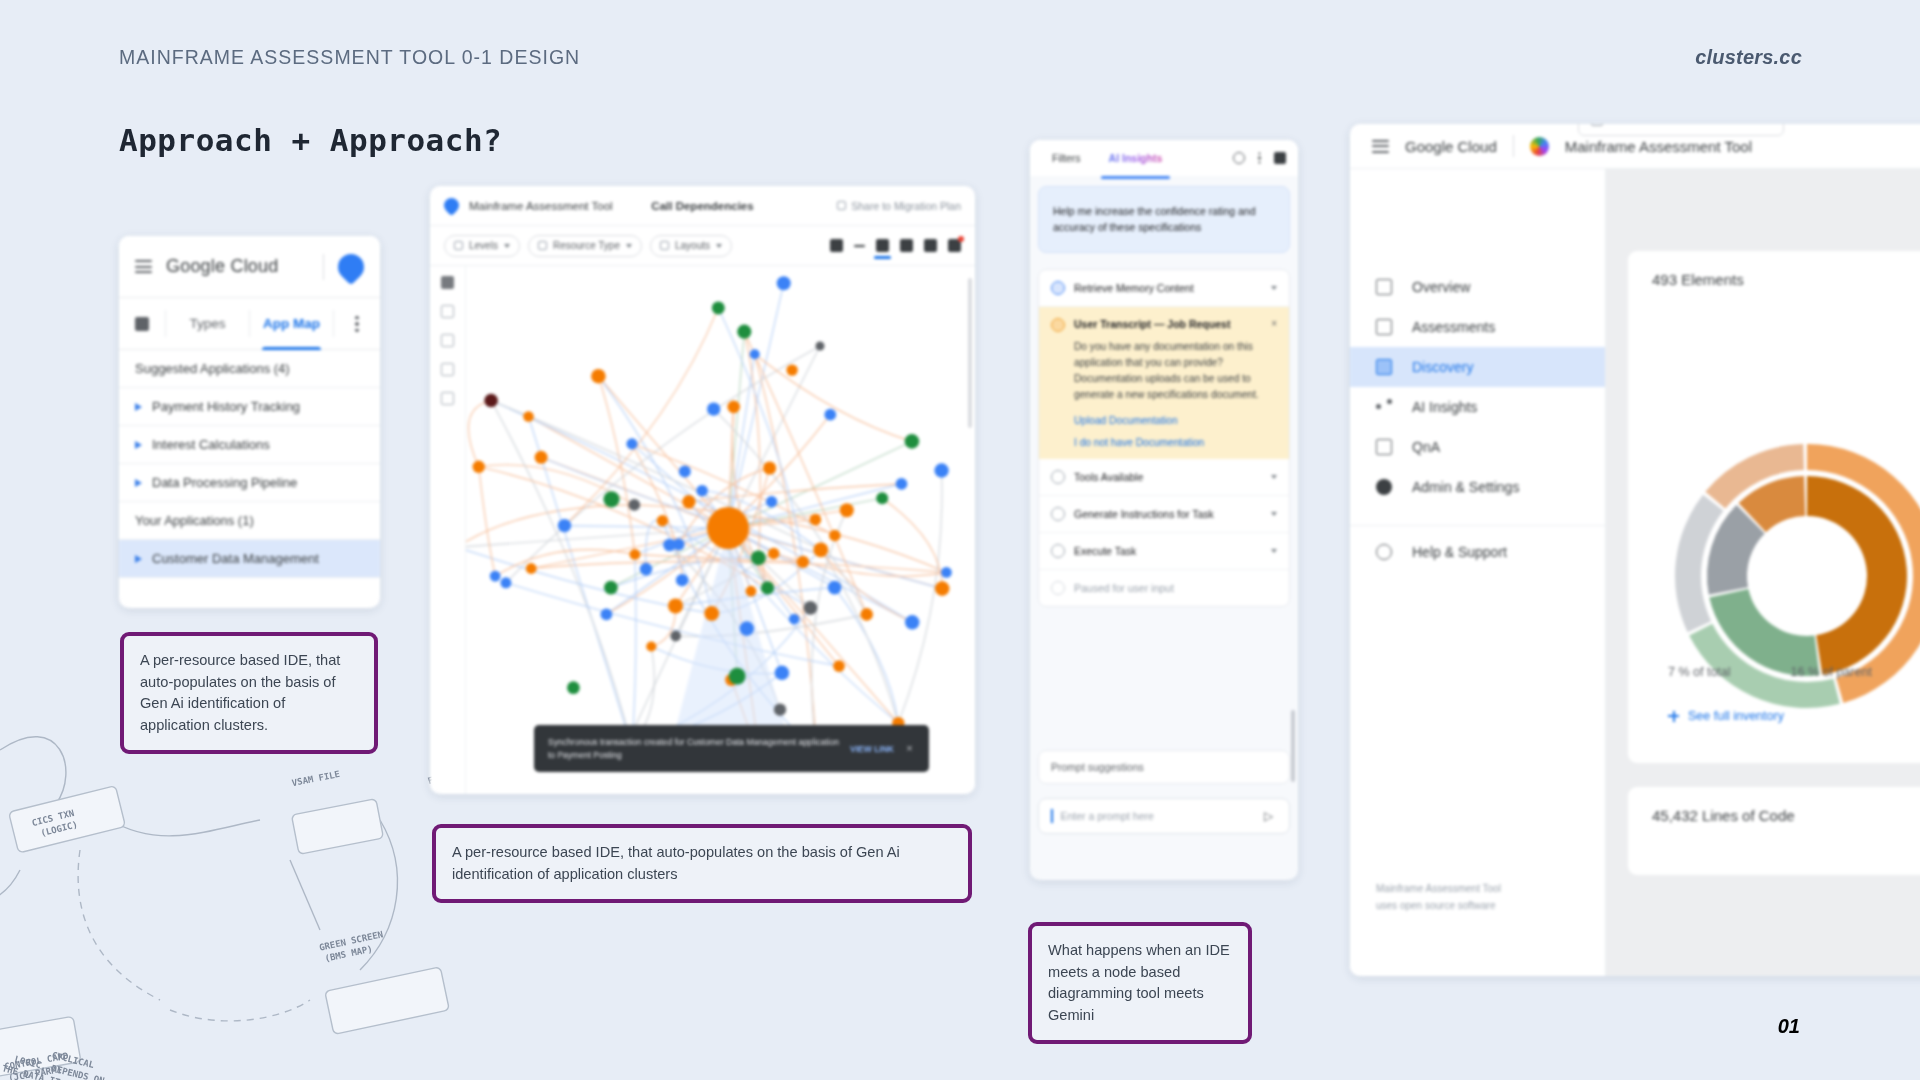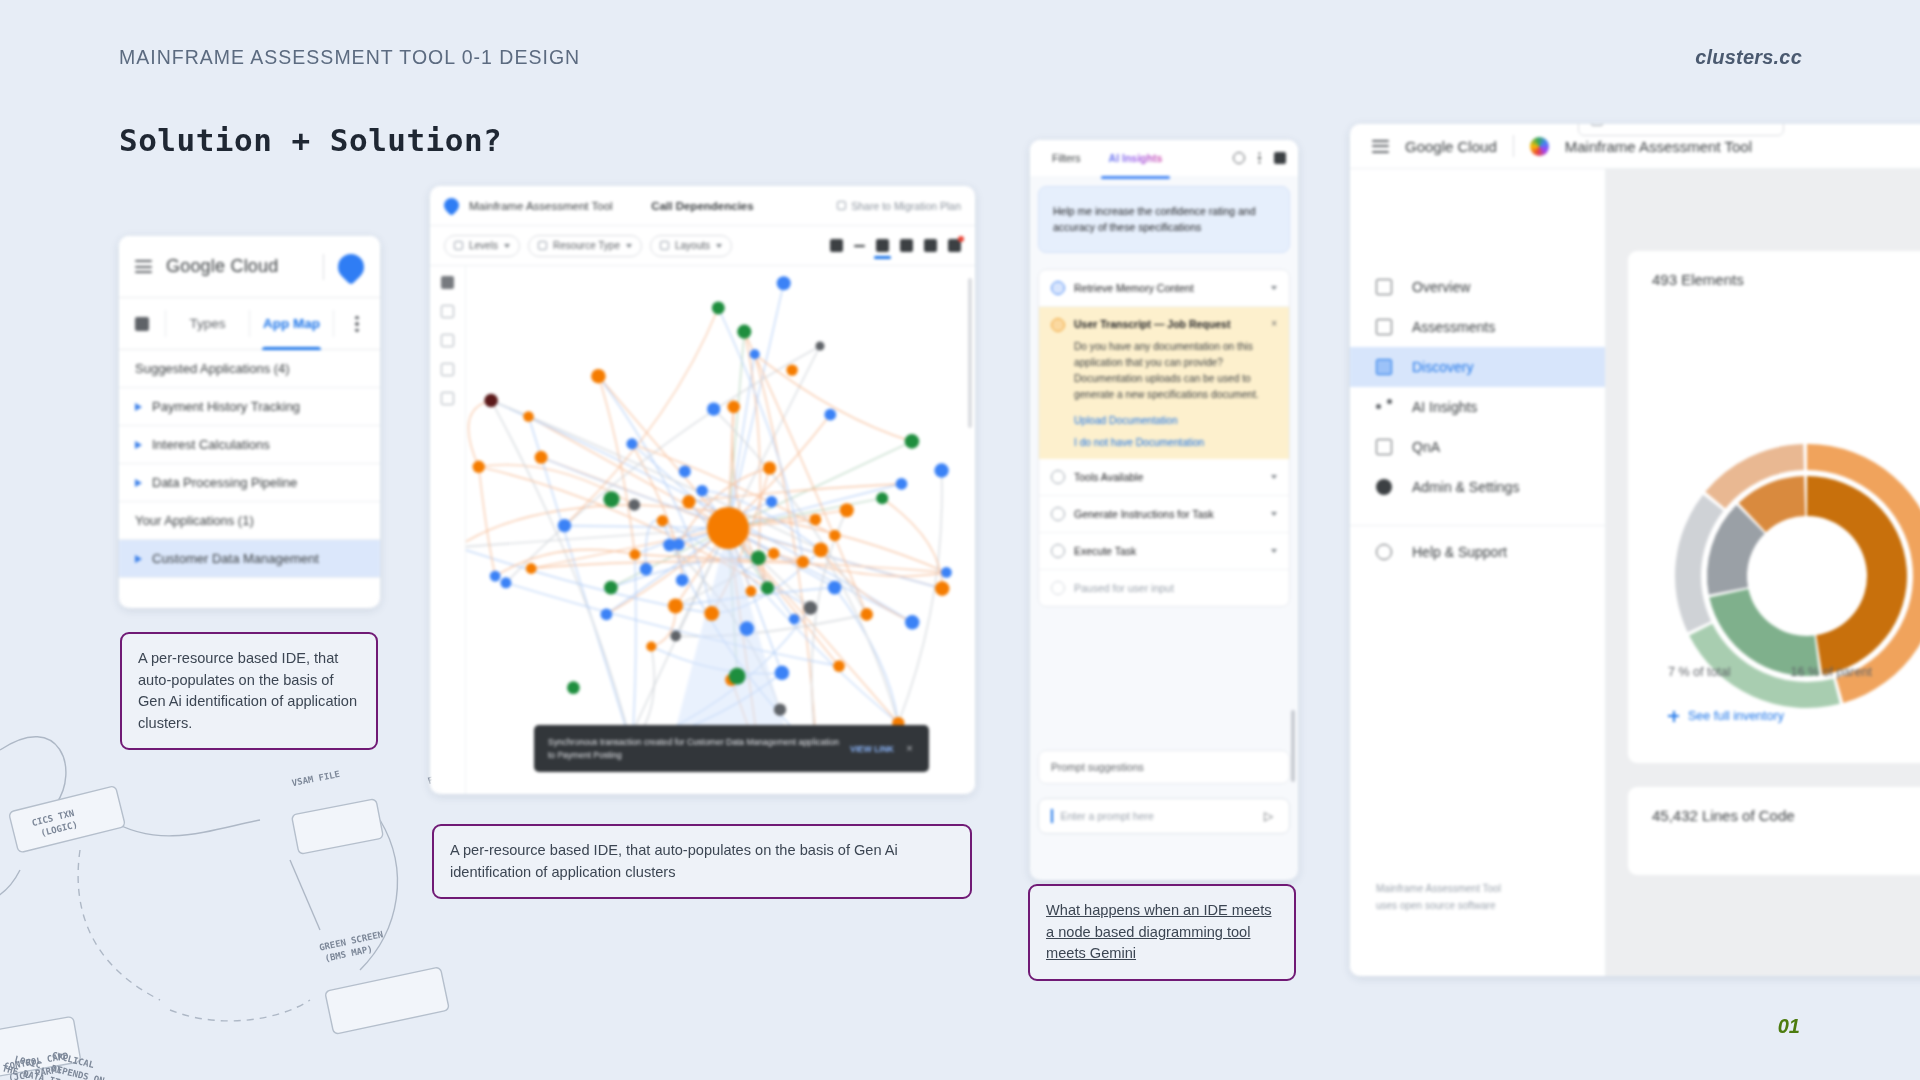--- a/index.html
+++ b/index.html
@@ -22,21 +22,21 @@
     font-size: 20px; font-style: italic; font-weight: 700;
     color: #4b5a70; letter-spacing: 0.2px;
   }
   #slide-title {
     position: absolute; left: 119px; top: 122px;
     font-family: "DejaVu Sans Mono", "Liberation Mono", monospace;
     font-size: 31px; font-weight: 700; color: #1f2733; letter-spacing: 0.5px;
   }
   #page-num {
     position: absolute; right: 120px; bottom: 42px;
-    font-size: 20px; font-style: italic; font-weight: 600; color: #4d7c0f;
+    font-size: 20px; font-style: italic; font-weight: 600; color: #000000;
   }
 
   
   .card {
     position: absolute; background: #fff; border-radius: 10px;
     box-shadow: 0 2px 10px rgba(40,60,90,.13);
     overflow: hidden;
   }
   .blur-soft { filter: blur(1.5px); }
 
@@ -194,36 +194,36 @@
   .donut-wrap{ position:absolute; left:50%; top:160px; transform:translateX(-50%);}
   .donut-stats{ position:absolute; left:40px; bottom:84px; display:flex; gap:60px; font-size:12.5px; color:#5f6368;}
   .see-link{ position:absolute; left:40px; bottom:40px; font-size:12.5px; color:#1a73e8; display:flex; align-items:center; gap:9px;}
   .plus{ width:11px;height:11px; position:relative;}
   .plus::before,.plus::after{content:'';position:absolute;background:#1a73e8;}
   .plus::before{left:4.5px;top:0;width:2px;height:11px;}
   .plus::after{top:4.5px;left:0;height:2px;width:11px;}
 
   
   .callout{
-    position:absolute; background:#eef2f8; border:2px solid #701a75; border-radius:9px;
+    position:absolute; background:#eef2f8; border:4px solid #701a75; border-radius:9px;
     padding:14px 16px; font-size:14.6px; line-height:1.48; color:#3c4653;
   }
   #callout-1{ left:120px; top:632px; width:258px; }
   #callout-2{ left:432px; top:824px; width:540px; }
-  #callout-3{ left:1028px; top:884px; width:268px;text-decoration:underline; }
+  #callout-3{ left:1028px; top:922px; width:224px; }
 
   
   #sketch{ position:absolute; left:-40px; top:700px; width:560px; height:400px; pointer-events:none;}
 </style>
 </head>
 <body>
 
 <div id="kicker">MAINFRAME ASSESSMENT TOOL 0-1 DESIGN</div>
 <div id="brand">clusters.cc</div>
-<h1 id="slide-title">Solution + Solution?</h1>
+<h1 id="slide-title">Approach + Approach?</h1>
 <div id="page-num">01</div>
 
 <svg id="sketch" viewBox="0 0 560 400">
   <g fill="none" stroke="#aeb8c6" stroke-width="1.4">
     <path d="M 40 50 C 100 10, 120 70, 96 104"></path>
     <path d="M 150 120 C 200 150, 250 130, 300 120"></path>
     <path d="M 120 150 C 110 220, 140 270, 200 300" stroke-dasharray="7 6"></path>
     <path d="M 210 310 C 260 330, 320 320, 350 300" stroke-dasharray="7 6"></path>
     <path d="M 420 120 C 450 170, 440 230, 400 270"></path>
     <path d="M 330 160 L 360 230"></path>

